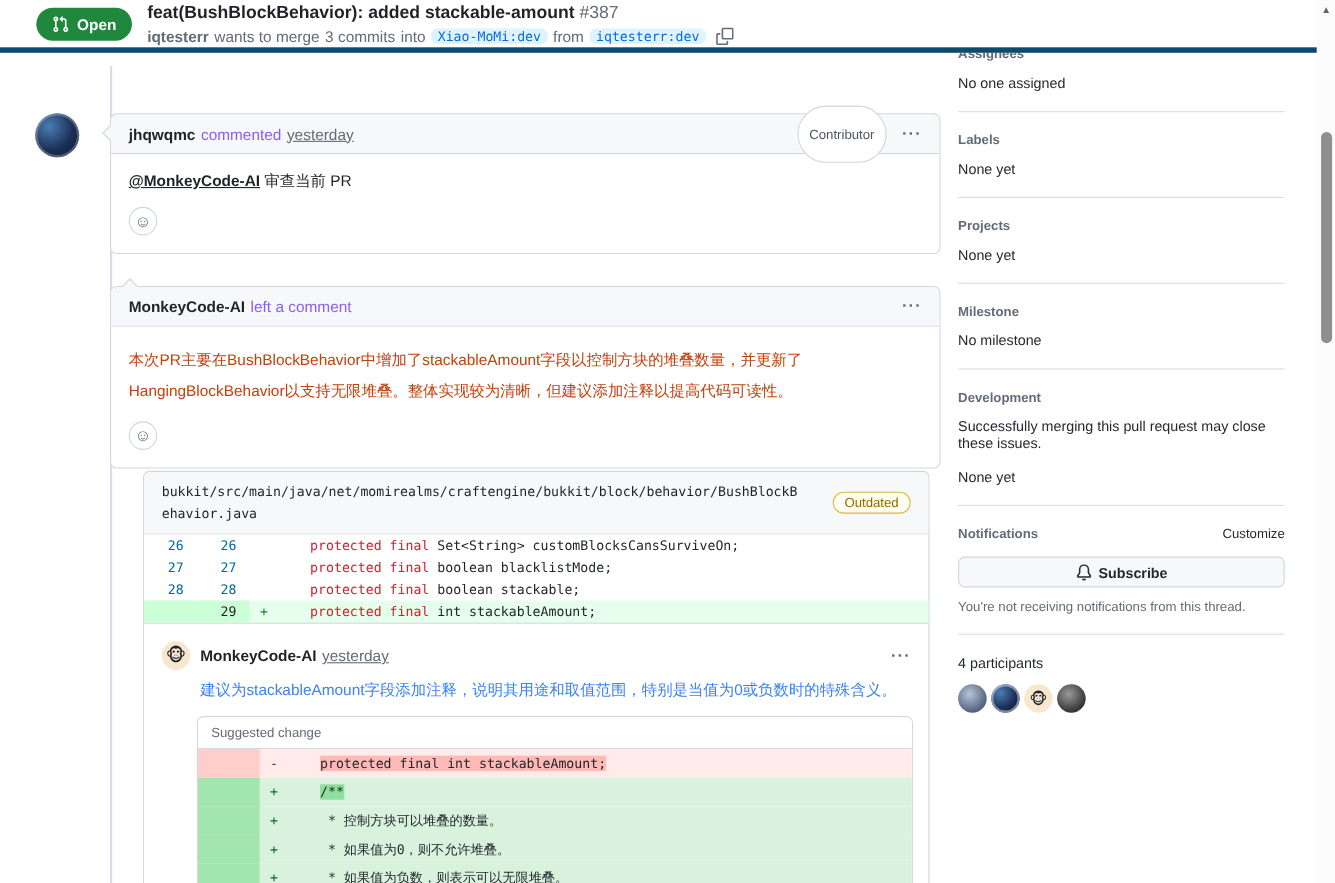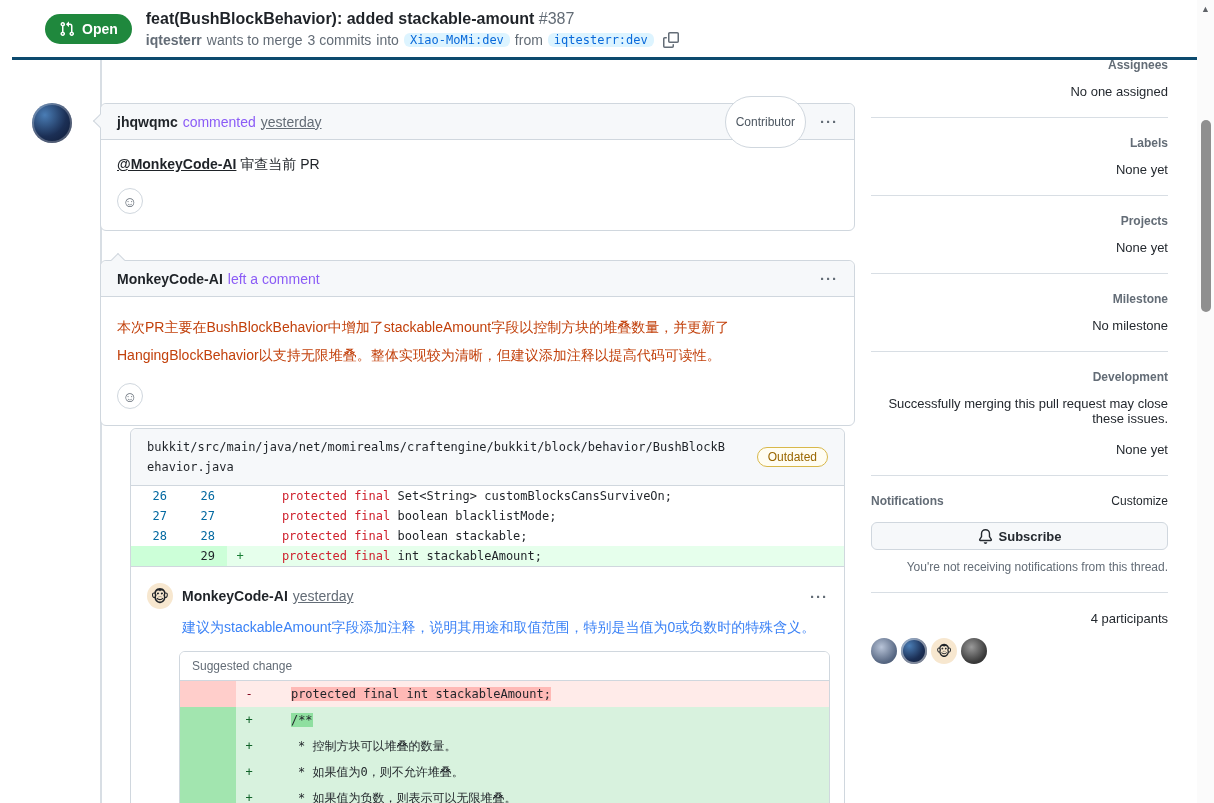--- a/index.html
+++ b/index.html
@@ -1,21 +1,21 @@
 <!DOCTYPE html>
 <html><head>
 <meta charset="utf-8">
 <style>
   * { margin:0; padding:0; box-sizing:border-box; }
   html,body { width:1214px; height:803px; }
   body { font-family:"Liberation Sans","DejaVu Sans",sans-serif; background:#fff; color:#1f2328; overflow:hidden; }
   .app { position:relative; width:1214px; height:803px; overflow:hidden; background:#fff; }
 
   
-  .top-header { position:absolute; left:12px; top:0; right:0; height:60px; background:#fff; border-bottom:3px solid #0c4a6e; z-index:20; display:flex; align-items:center; padding-left:33px; }
+  .top-header { position:absolute; left:0; top:0; right:0; height:48px; background:#fff; border-bottom:5px solid #0c4a6e; z-index:20; display:flex; align-items:center; padding-left:33px; }
   .open-pill { display:inline-flex; align-items:center; gap:7px; background:#1f883d; color:#fff; font-weight:bold; font-size:14px; border-radius:999px; padding:7px 14px; }
   .open-pill svg { display:block; }
   .title-block { margin-left:14px; }
   .pr-title { font-size:16px; font-weight:bold; color:#1f2328; line-height:1.3; }
   .pr-number { font-weight:400; color:#636c76; }
   .pr-subtitle { font-size:14px; color:#636c76; margin-top:3px; display:flex; align-items:center; gap:5px; }
   .pr-author { font-weight:bold; }
   .branch-chip { font-family:"DejaVu Sans Mono","Liberation Mono",monospace; font-size:12px; color:#0969da; background:#ddf4ff; border-radius:6px; padding:0 6px; cursor:pointer; }
   .copy-icon { margin-left:4px; cursor:pointer; display:inline-flex; color:#636c76; }
 
@@ -78,21 +78,21 @@
   .sugg-del { background:#ffebe9; }
   .sugg-del .sugg-gutter { background:#ffcecb; }
   .sugg-del .sugg-sign { color:#82071e; }
   .sugg-del .hl { background:#ffb9b6; }
   .sugg-add { background:#d8f2de; }
   .sugg-add .sugg-gutter { background:#a2e5af; }
   .sugg-add .sugg-sign { color:#116329; }
   .sugg-add .hl { background:#8fdfa0; }
 
   
-  .sidebar { position:absolute; left:871px; top:50px; width:297px; z-index:2; font-size:14px;text-align:right; }
+  .sidebar { position:absolute; left:871px; top:34px; width:297px; z-index:2; font-size:14px; }
   .side-section { border-bottom:1px solid #d8dee4; padding:18px 0; }
   .side-section.first { padding-top:8px; }
   .side-title { font-size:12px; font-weight:bold; color:#636c76; margin-bottom:12px; }
   .side-value { color:#24292f; font-size:13px; }
   .side-value + .side-value { margin-top:16px; }
   .notif-titlerow { display:flex; align-items:center; margin-bottom:14px; }
   .customize-link { margin-left:auto; font-size:12px; color:#24292f; cursor:pointer; }
   .subscribe-btn { width:100%; height:28px; background:#f6f8fa; border:1px solid #d0d7de; border-radius:6px; display:flex; align-items:center; justify-content:center; gap:6px; font-size:13px; font-weight:bold; color:#24292f; cursor:pointer; }
   .notif-note { margin-top:10px; font-size:12px; color:#636c76; }
   .participants-label { font-size:13px; color:#24292f; }

